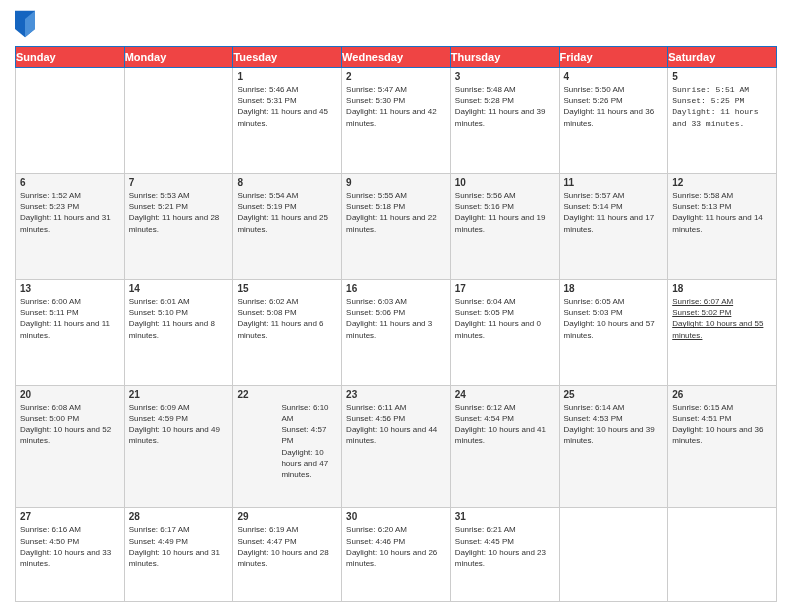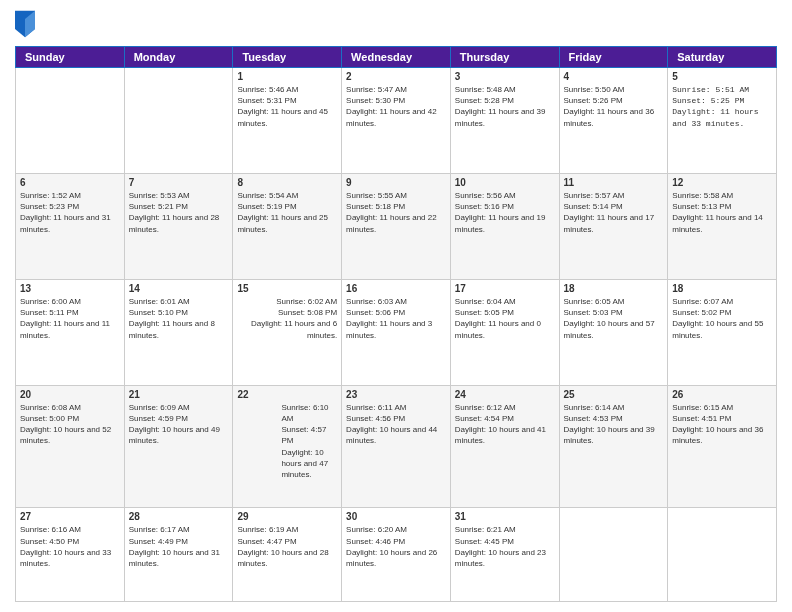--- a/index.html
+++ b/index.html
@@ -55,25 +55,25 @@
       color: #555;
     }
     .calendar {
       flex: 1;
       border: 1px solid #ccc;
       border-collapse: collapse;
       width: 100%;
       table-layout: fixed;
     }
     .calendar th {
-      background-color: #4c1d95;
+      background-color: #ef4444;
       color: #fff;
       font-size: 11px;
       font-weight: bold;
-      padding: 4px 9px;
+      padding: 4px 0;
       text-align: left;
       border: 1px solid #1a6fc4;
     }
     .calendar td {
       border: 1px solid #ccc;
       vertical-align: top;
       padding: 3px 4px;
       font-size: 8.5px;
       color: #333;
       height: 85px;
@@ -219,21 +219,21 @@
 Daylight: 11 hours and 11 minutes.</div>
           </td>
           <td>
             <span class="day-num">14</span>
             <div class="cell-content" style="white-space: pre-line;">Sunrise: 6:01 AM
 Sunset: 5:10 PM
 Daylight: 11 hours and 8 minutes.</div>
           </td>
           <td>
             <span class="day-num">15</span>
-            <div class="cell-content" style="white-space: pre-line; text-align: right;">Sunrise: 6:02 AM
+            <div class="cell-content" style="white-space: pre-line;">Sunrise: 6:02 AM
 Sunset: 5:08 PM
 Daylight: 11 hours and 6 minutes.</div>
           </td>
           <td>
             <span class="day-num">16</span>
             <div class="cell-content" style="white-space: pre-line;">Sunrise: 6:03 AM
 Sunset: 5:06 PM
 Daylight: 11 hours and 3 minutes.</div>
           </td>
           <td>
@@ -243,21 +243,21 @@
 Daylight: 11 hours and 0 minutes.</div>
           </td>
           <td>
             <span class="day-num">18</span>
             <div class="cell-content" style="white-space: pre-line;">Sunrise: 6:05 AM
 Sunset: 5:03 PM
 Daylight: 10 hours and 57 minutes.</div>
           </td>
           <td>
             <span class="day-num">18</span>
-            <div class="cell-content" style="white-space: pre-line;">Sunrise: 6:07 AM
+            <div class="cell-content" style="white-space: pre-line; text-decoration: underline;">Sunrise: 6:07 AM
 Sunset: 5:02 PM
 Daylight: 10 hours and 55 minutes.</div>
           </td>
         </tr>
         <tr class="row-even">
           <td>
             <span class="day-num">20</span>
             <div class="cell-content" style="white-space: pre-line;">Sunrise: 6:08 AM
 Sunset: 5:00 PM
 Daylight: 10 hours and 52 minutes.</div>

